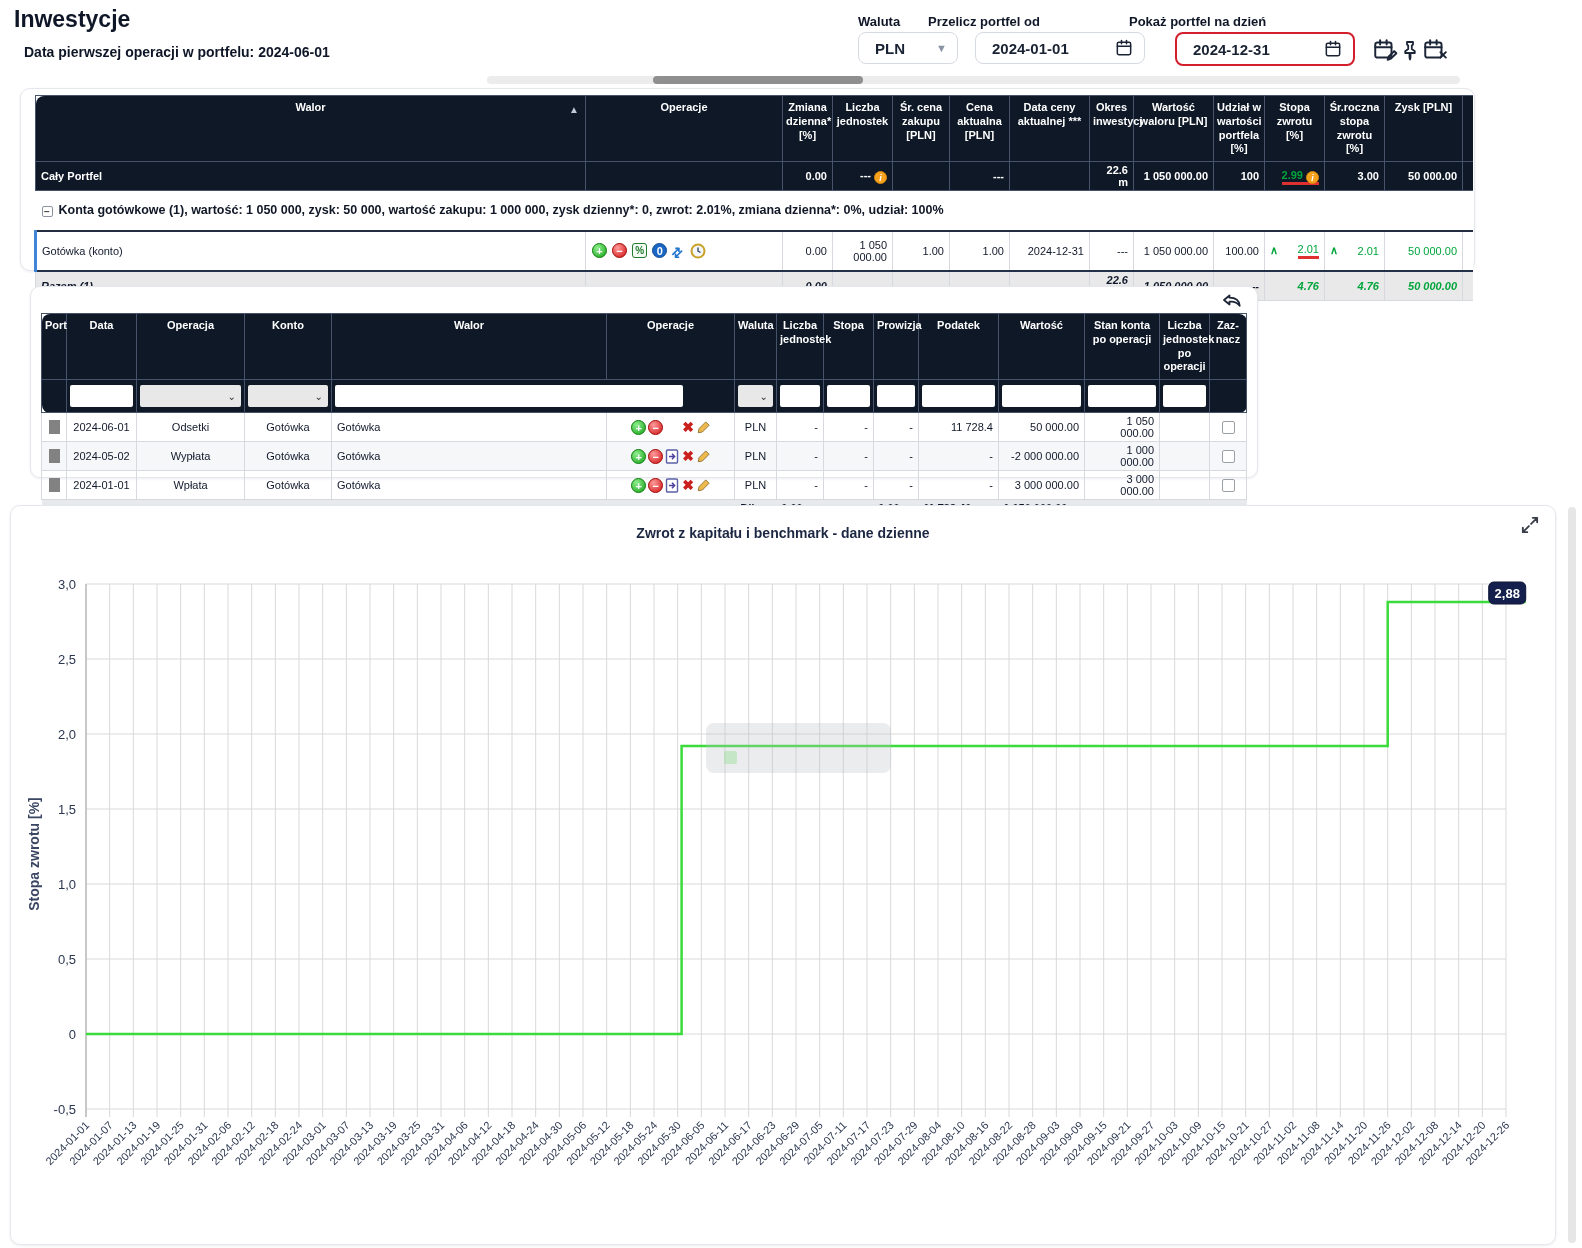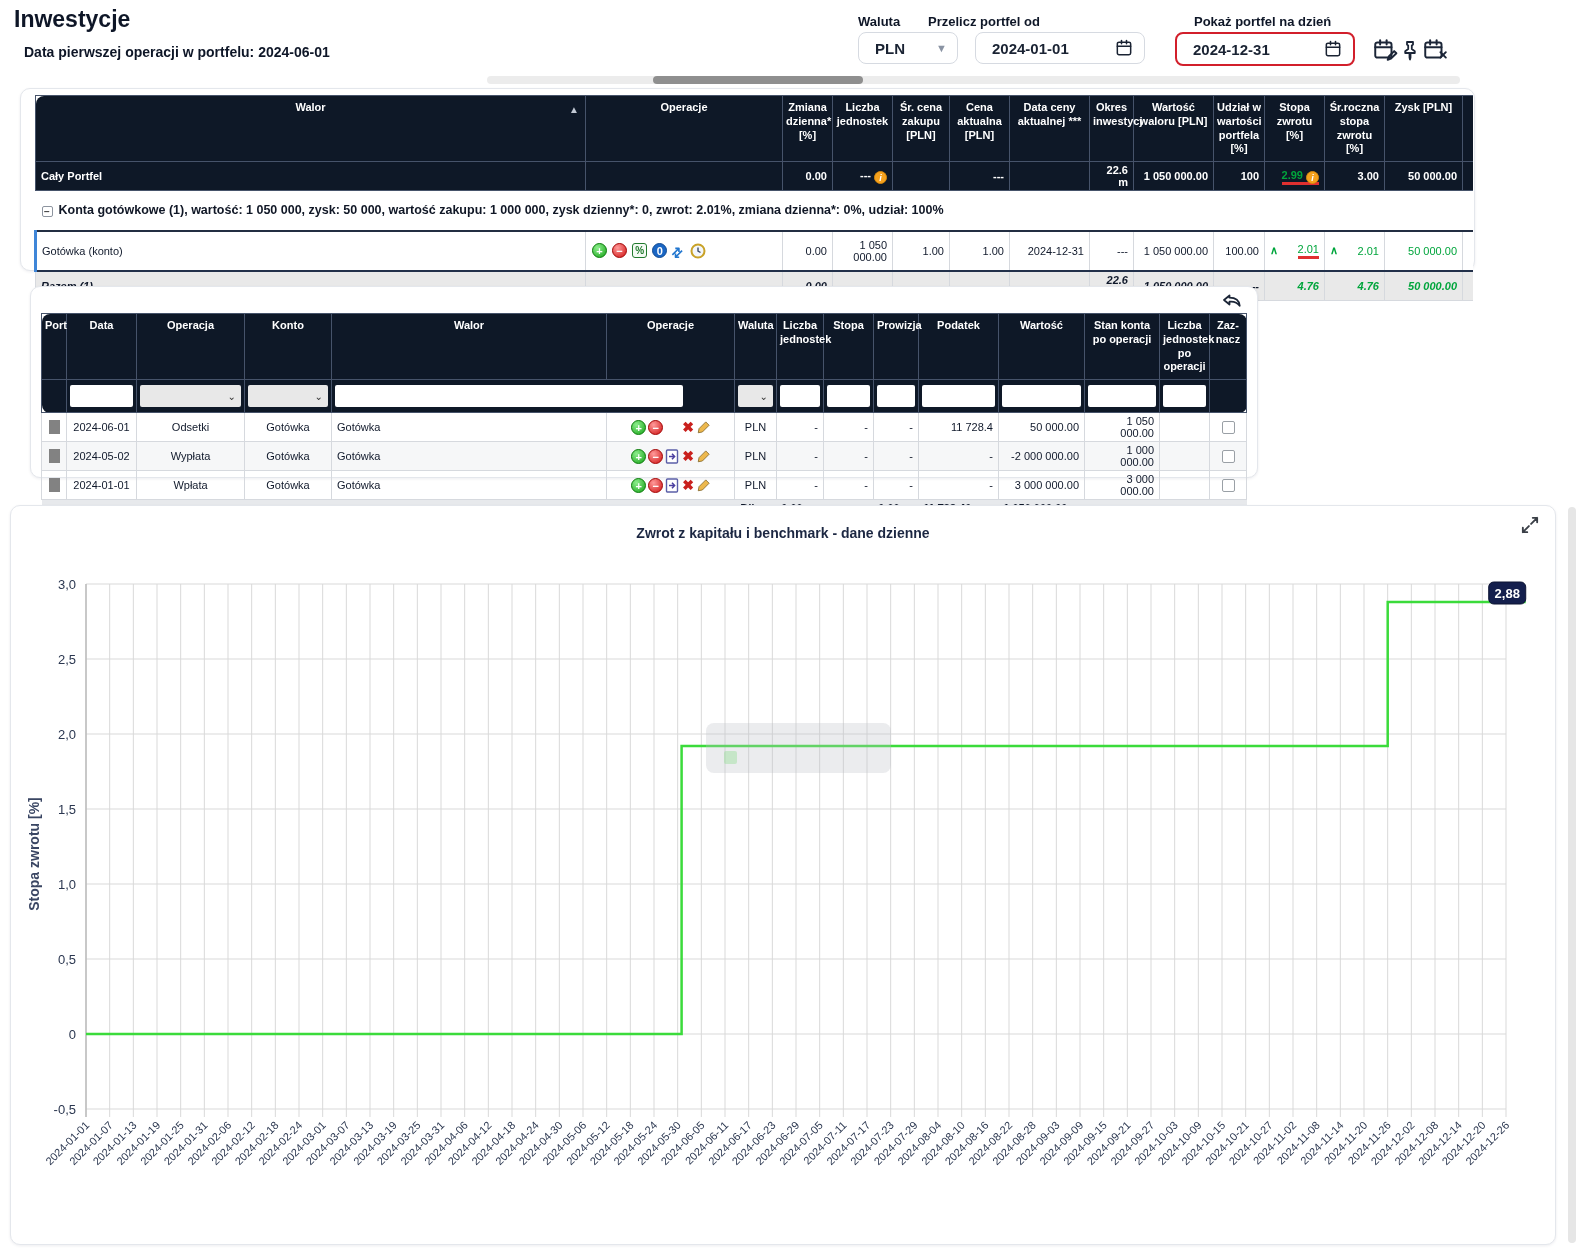--- a/index.html
+++ b/index.html
@@ -107,21 +107,21 @@
   <div class="ctl-box" style="left:975px; width:170px;">
     <span class="grow">2024-01-01</span>
     <svg class="lineicon" width="20" height="20" viewBox="0 0 24 24">
         <rect x="4" y="5" width="16" height="15" rx="2"></rect>
         <line x1="4" y1="10" x2="20" y2="10"></line>
         <line x1="9" y1="3" x2="9" y2="7"></line>
         <line x1="15" y1="3" x2="15" y2="7"></line>
       </svg>
   </div>
 
-  <div class="ctl-label" style="left:1194px;">Pokaż portfel na dzień</div>
+  <div class="ctl-label" style="left:1129px;">Pokaż portfel na dzień</div>
   <div class="ctl-box red" style="left:1175px; width:180px; height:34px;">
     <span class="grow">2024-12-31</span>
     <svg class="lineicon" width="20" height="20" viewBox="0 0 24 24">
         <rect x="4" y="5" width="16" height="15" rx="2"></rect>
         <line x1="4" y1="10" x2="20" y2="10"></line>
         <line x1="9" y1="3" x2="9" y2="7"></line>
         <line x1="15" y1="3" x2="15" y2="7"></line>
       </svg>
   </div>
 

